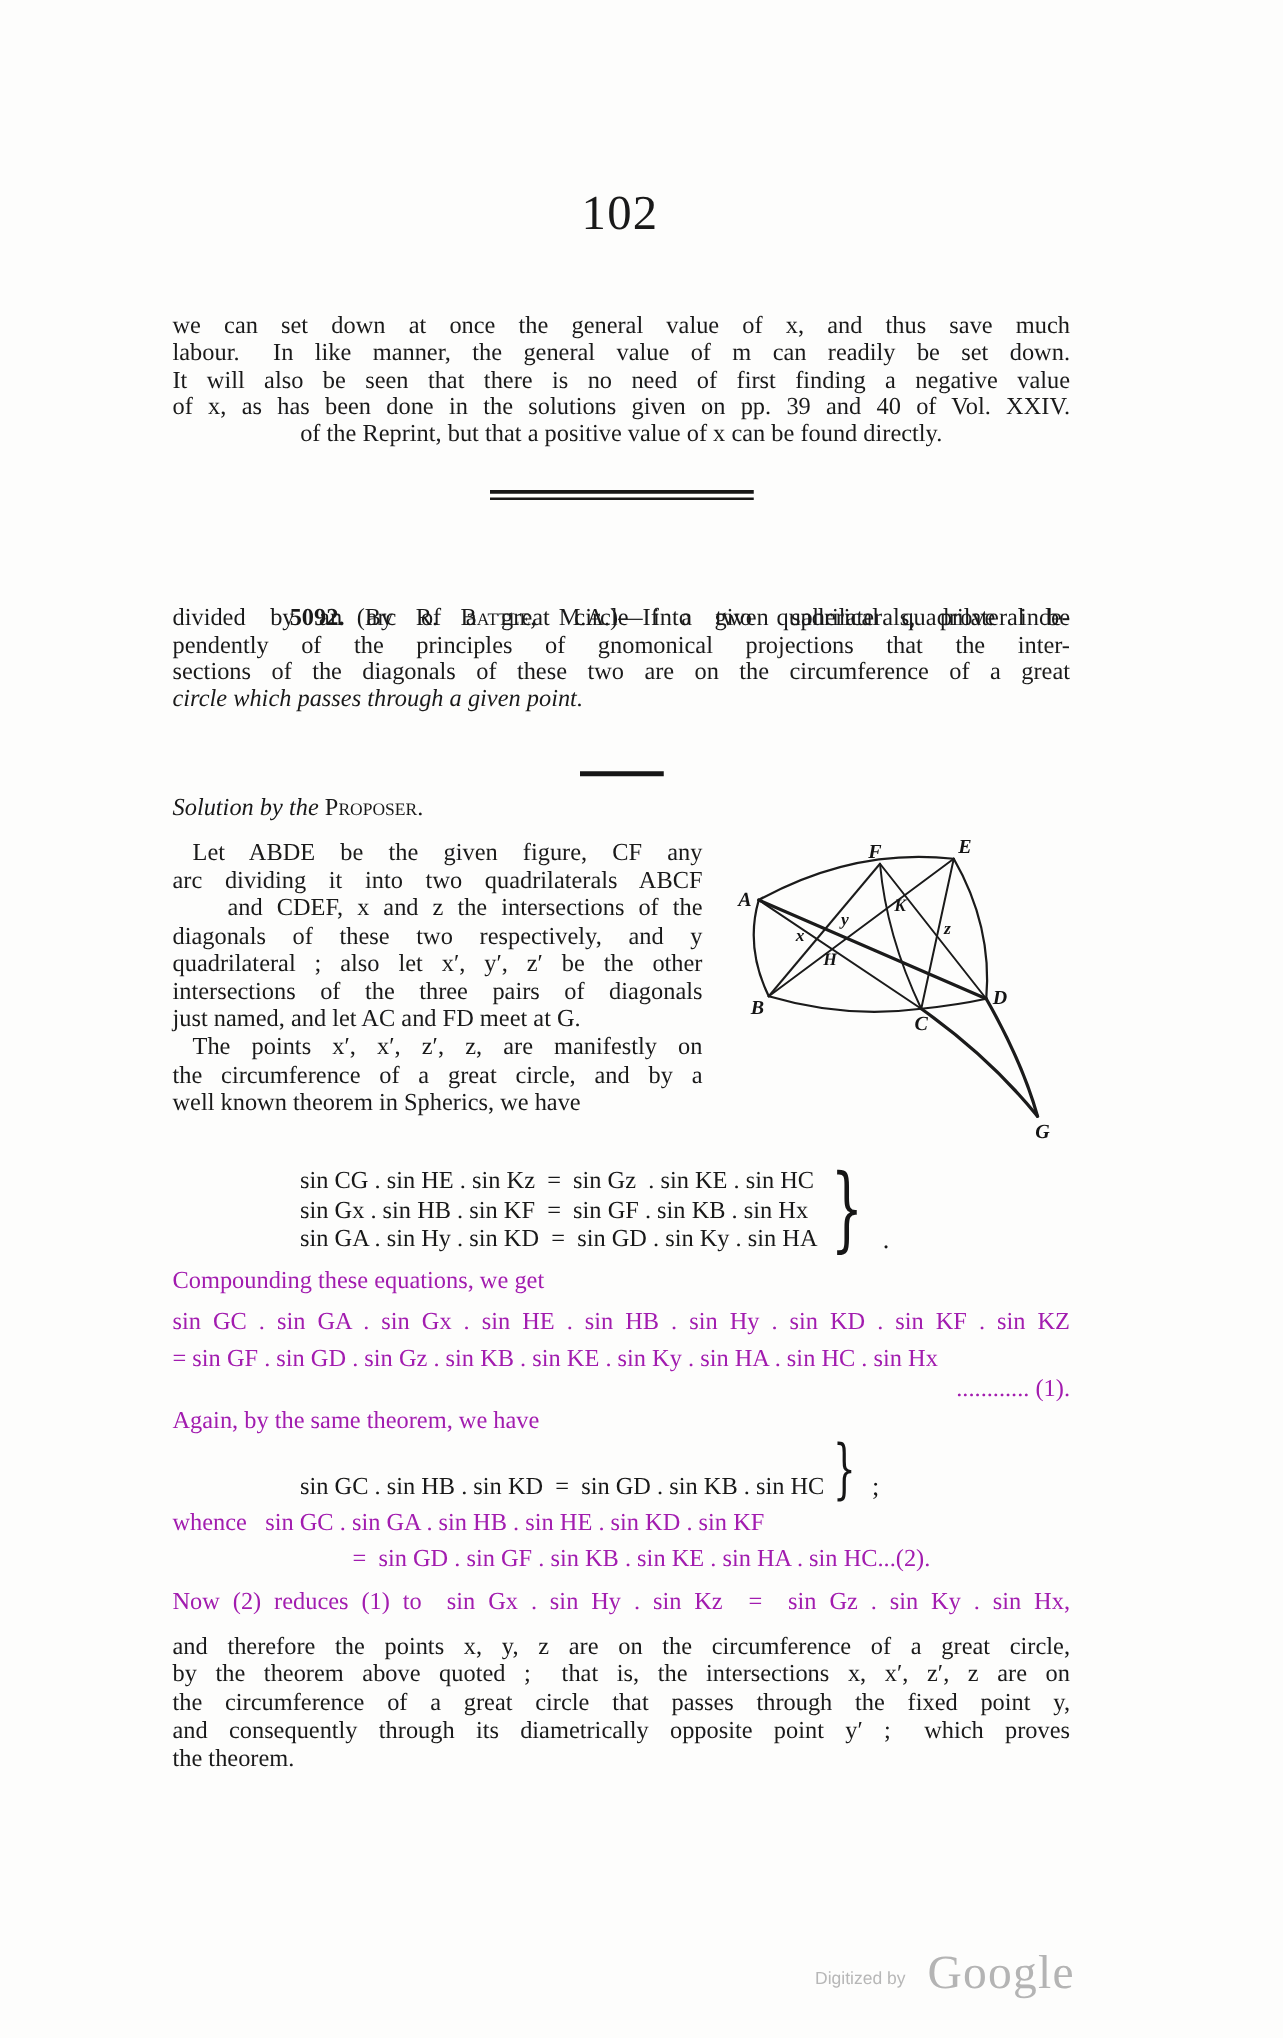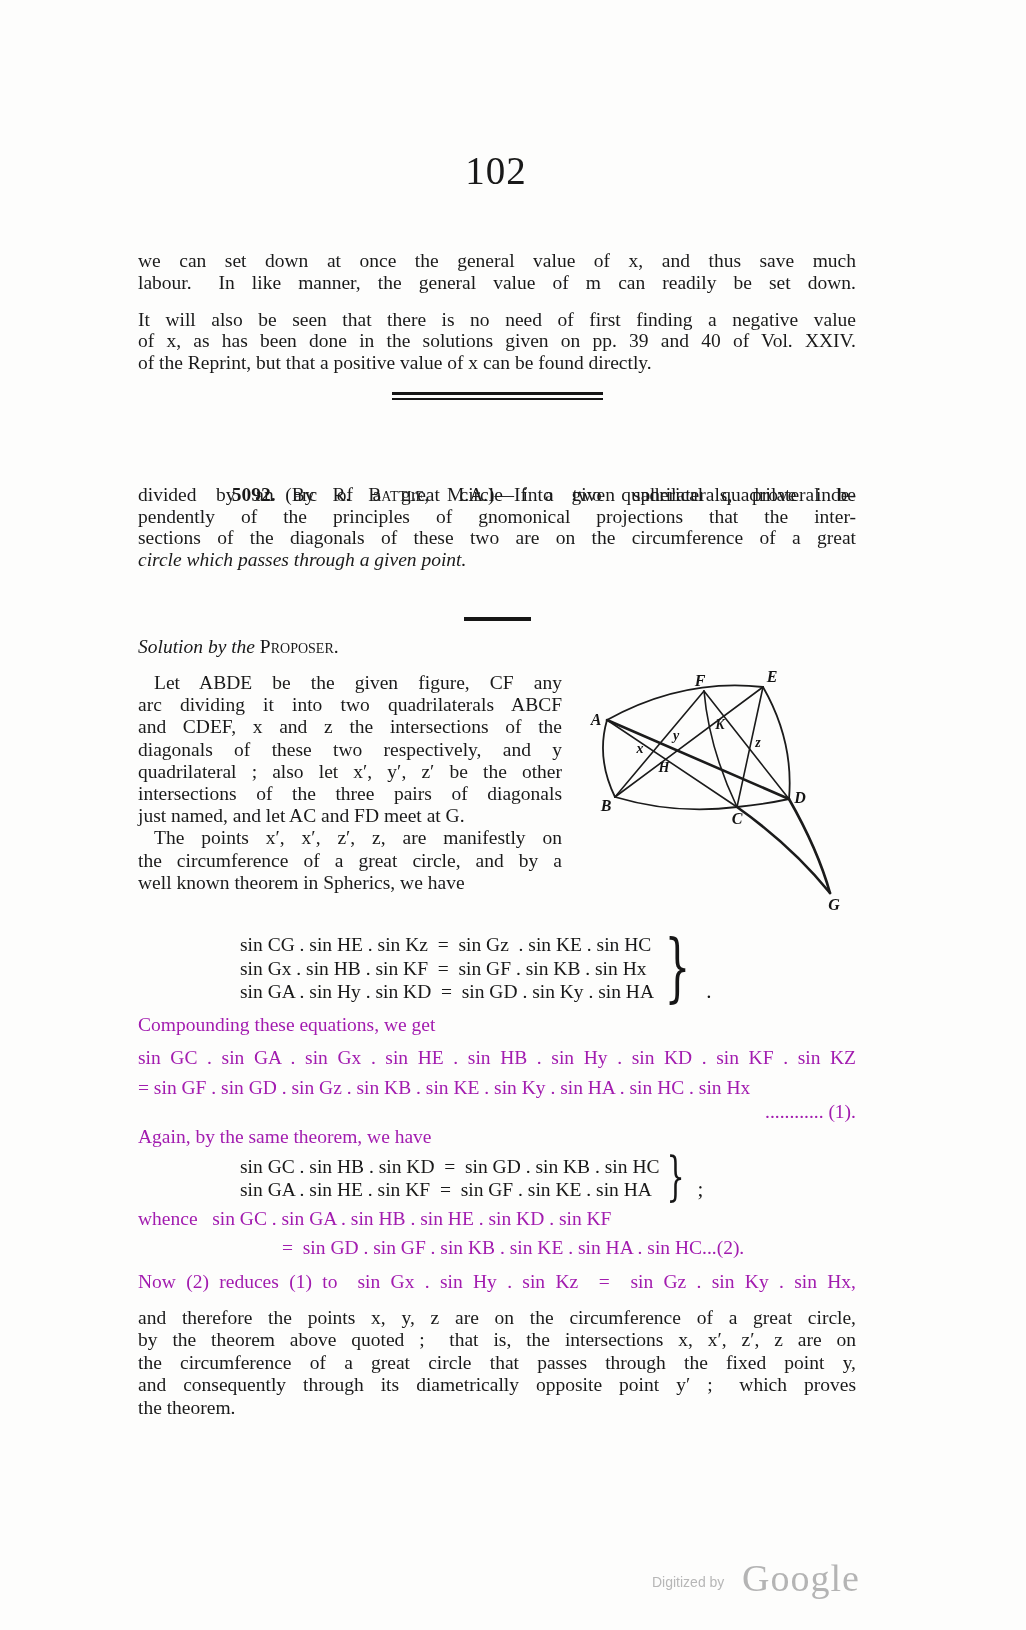--- a/index.html
+++ b/index.html
@@ -33,23 +33,23 @@
            fill:#141414;}
 </style>
 </head>
 <body>
 
 <div class="abs" style="left:138px;top:148px;width:716px;text-align:center;font-size:39px;letter-spacing:1px;">102</div>
 
 <div class="para" style="left:138px;top:250px;width:718px;">
   <span class="ln j" style="height:21.8px;line-height:21.8px;">we can set down at once the general value of x, and thus save much</span>
   <span class="ln j" style="height:21.8px;line-height:21.8px;">labour.  In like manner, the general value of m can readily be set down.</span>
-  <span class="ln j" style="height:21.8px;line-height:21.8px;margin-top:15px;">It will also be seen that there is no need of first finding a negative value</span>
+  <span class="ln j" style="height:21.8px;line-height:21.8px;">It will also be seen that there is no need of first finding a negative value</span>
   <span class="ln j" style="height:21.8px;line-height:21.8px;">of x, as has been done in the solutions given on pp. 39 and 40 of Vol. XXIV.</span>
-  <span class="ln" style="height:21.8px;line-height:21.8px;">of the Reprint, but that a positive value of x can be found directly.</span>
+  <span class="ln" style="height:21.8px;line-height:21.8px;text-align:center;">of the Reprint, but that a positive value of x can be found directly.</span>
 </div>
 
 <div class="abs" style="left:392px;top:392px;width:211px;">
   <div class="rule" style="left:0;top:0;width:211px;height:2.6px;"></div>
   <div class="rule" style="left:0;top:6px;width:211px;height:1.6px;"></div>
 </div>
 
 <div class="para" style="left:138px;top:462px;width:718px;">
   <span class="ln j indent1" style="height:21.8px;line-height:21.8px;">
     <span class="bold">5092.</span><span> (By R. </span><span class="sc">Battle</span><span>, M.A.)</span><span>—If a given spherical quadrilateral be</span>
@@ -62,21 +62,21 @@
 
 <div class="rule" style="left:464px;top:617px;width:67px;height:3.6px;"></div>
 
 <div class="abs" style="left:138px;top:636px;width:716px;text-align:left;font-size:19.5px;">
   <span class="it">Solution by the </span><span class="sc">Proposer.</span>
 </div>
 
 <div class="para" style="left:138px;top:672px;width:424px;">
   <span class="ln j indent2" style="height:22.2px;line-height:22.2px;">Let ABDE be the given figure, CF any</span>
   <span class="ln j" style="height:22.2px;line-height:22.2px;">arc dividing it into two quadrilaterals ABCF</span>
-  <span class="ln j" style="height:22.2px;line-height:22.2px;">and CDEF, x and z the intersections of the</span>
+  <span class="ln j" style="height:22.2px;line-height:22.2px;margin-left:44px;">and CDEF, x and z the intersections of the</span>
   <span class="ln j" style="height:22.2px;line-height:22.2px;">diagonals of these two respectively, and y</span>
   <span class="ln j" style="height:22.2px;line-height:22.2px;">quadrilateral ; also let x′, y′, z′ be the other</span>
   <span class="ln j" style="height:22.2px;line-height:22.2px;">intersections of the three pairs of diagonals</span>
   <span class="ln" style="height:22.2px;line-height:22.2px;">just named, and let AC and FD meet at G.</span>
   <span class="ln j indent2" style="height:22.2px;line-height:22.2px;">The points x′, x′, z′, z, are manifestly on</span>
   <span class="ln j" style="height:22.2px;line-height:22.2px;">the circumference of a great circle, and by a</span>
   <span class="ln" style="height:22.2px;line-height:22.2px;">well known theorem in Spherics, we have</span>
 </div>
 
 <svg viewBox="560 636 380 290" style="position:absolute;left:560px;top:636px;width:380px;height:290px;">
@@ -129,21 +129,20 @@
 
 <div class="eqline j" style="left:138px;top:1047px;width:718px;display:block;">sin GC . sin GA . sin Gx . sin HE . sin HB . sin Hy . sin KD . sin KF . sin KZ</div>
 <div class="eqline" style="left:138px;top:1077px;">= sin GF . sin GD . sin Gz . sin KB . sin KE . sin Ky . sin HA . sin HC . sin Hx</div>
 <div class="eqline" style="left:138px;top:1101px;width:718px;text-align:right;">............ (1).</div>
 
 <div class="eqline" style="left:138px;top:1126px;">Again, by the same theorem, we have</div>
 
 <div class="sysflex" style="left:240px;top:1150px;">
   <div class="syslines">
     <span class="ln">sin GC . sin HB . sin KD  =  sin GD . sin KB . sin HC</span>
-    <span class="ln">sin GA . sin HE . sin KF  =  sin GF . sin KE . sin HA</span>
   </div>
   <div class="brace small">}</div>
   <div class="suffix">;</div>
 </div>
 
 <div class="eqline" style="left:138px;top:1208px;">whence  sin GC . sin GA . sin HB . sin HE . sin KD . sin KF</div>
 <div class="eqline" style="left:282px;top:1237px;">=  sin GD . sin GF . sin KB . sin KE . sin HA . sin HC...(2).</div>
 
 <div class="eqline j" style="left:138px;top:1271px;width:718px;display:block;">Now (2) reduces (1) to  sin Gx . sin Hy . sin Kz  =  sin Gz . sin Ky . sin Hx,</div>
 

